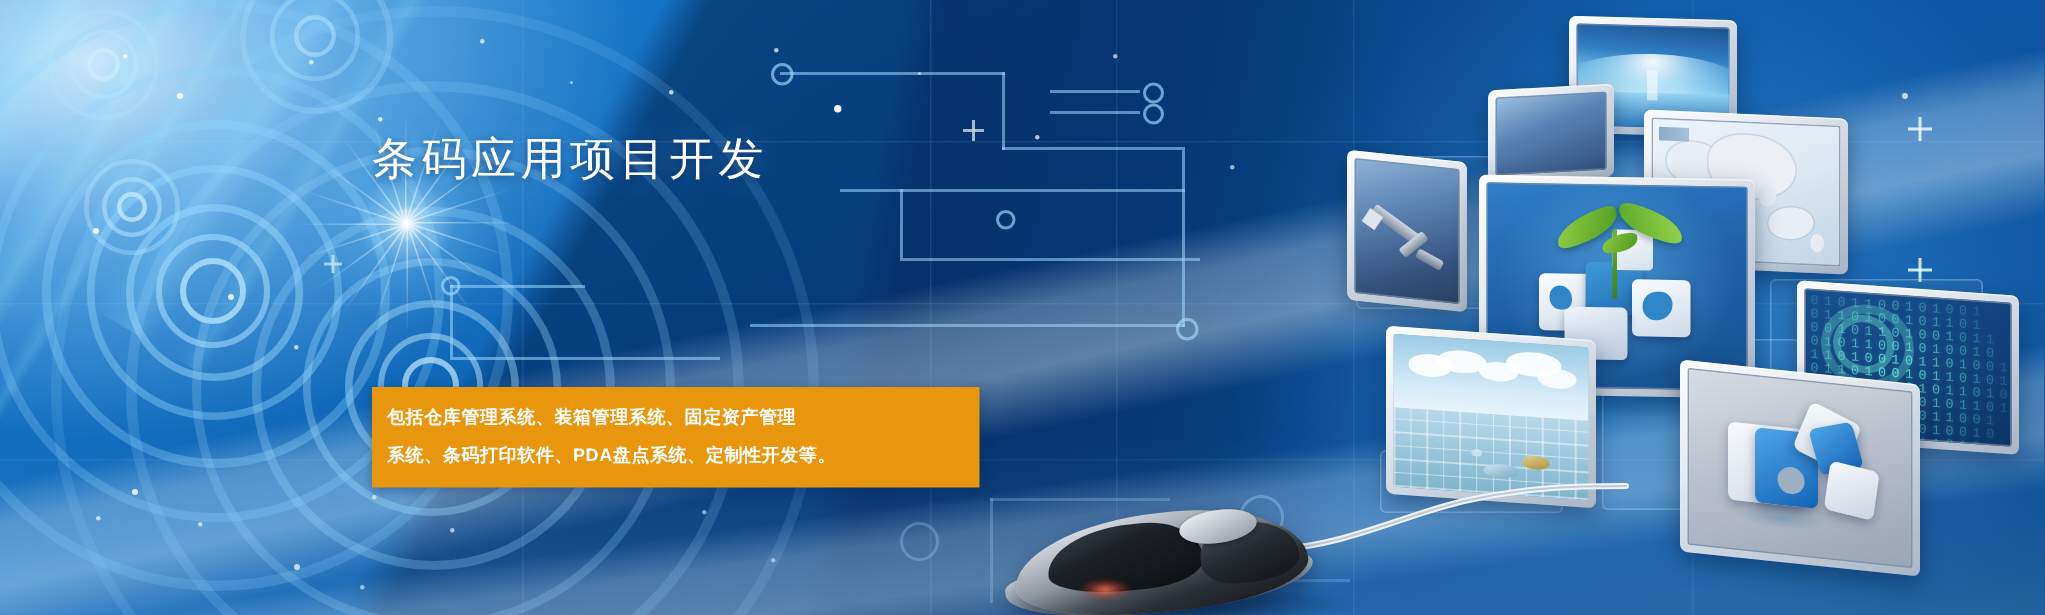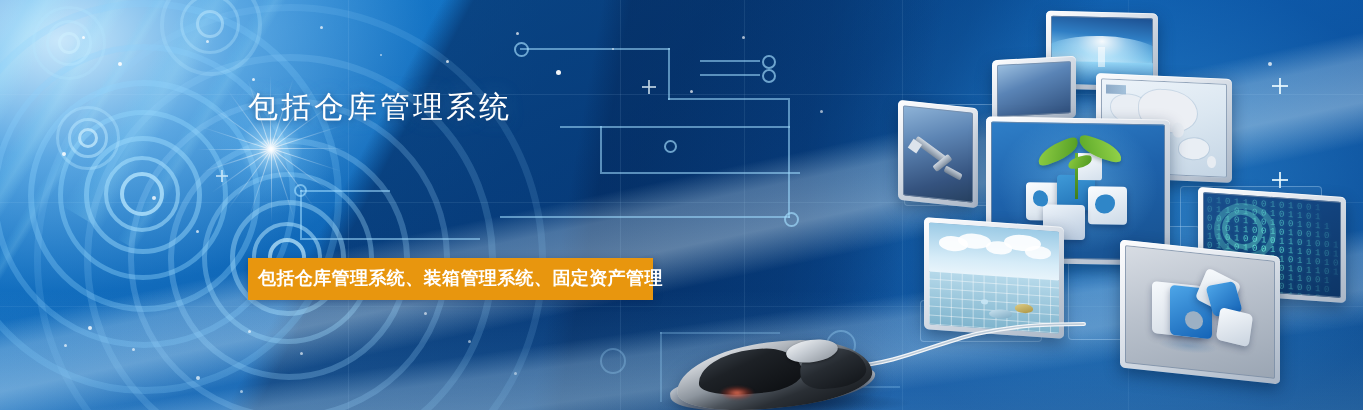--- a/index.html
+++ b/index.html
@@ -103,21 +103,21 @@
 
   #caption{
     position:absolute;left:248px;top:258px;width:405px;
     background:#e8960e;
     box-shadow:0 2px 8px rgba(4,38,88,.38);
     padding:8px 10px 9px 10px;
     box-sizing:border-box;
     z-index:40;
   }
   #caption .cline{
-    color:#ffffff;font-size:18px;line-height:25px;font-weight:bold;
+    color:#ffffff;font-size:12px;line-height:25px;font-weight:bold;
     letter-spacing:.4px;white-space:nowrap;
   }
 
   
   #monitors{position:absolute;left:880px;top:0;width:483px;height:410px;z-index:30;}
   .mon{
     position:absolute;
     border-radius:5px;
     background:linear-gradient(145deg,#fdfdfe 0%,#e8ecf2 30%,#c9d2dd 62%,#aab6c6 100%);
     box-shadow:0 6px 16px rgba(3,28,64,.45),0 1px 0 rgba(255,255,255,.6) inset;
@@ -365,25 +365,26 @@
     <div class="ray" style="transform:rotate(270deg);"></div>
     <div class="ray" style="transform:rotate(288deg);"></div>
     <div class="ray" style="transform:rotate(306deg);"></div>
     <div class="ray" style="transform:rotate(324deg);"></div>
     <div class="ray" style="transform:rotate(342deg);"></div>
   </div>
 
   <div id="floor"></div>
 
   <div id="copy">
-    <div id="eyebrow">包括仓库管理系统</div>
+    <div id="eyebrow">条码应用项目开发</div>
   </div>
 
   <div id="caption">
     <div class="cline">包括仓库管理系统、装箱管理系统、固定资产管理</div>
+    <div class="cline">系统、条码打印软件、PDA盘点系统、定制性开发等。</div>
   </div>
 
   <div id="monitors">
 
     <div class="ghost" style="left:24px;top:104px;width:96px;height:100px;"></div>
     <div class="ghost" style="left:300px;top:186px;width:140px;height:110px;"></div>
     <div class="ghost" style="left:40px;top:300px;width:120px;height:40px;"></div>
     <div class="ghost" style="left:188px;top:226px;width:130px;height:112px;"></div>
 
     <div class="mon" style="left:166px;top:12px;width:112px;height:78px;transform:skewY(1.5deg);">

